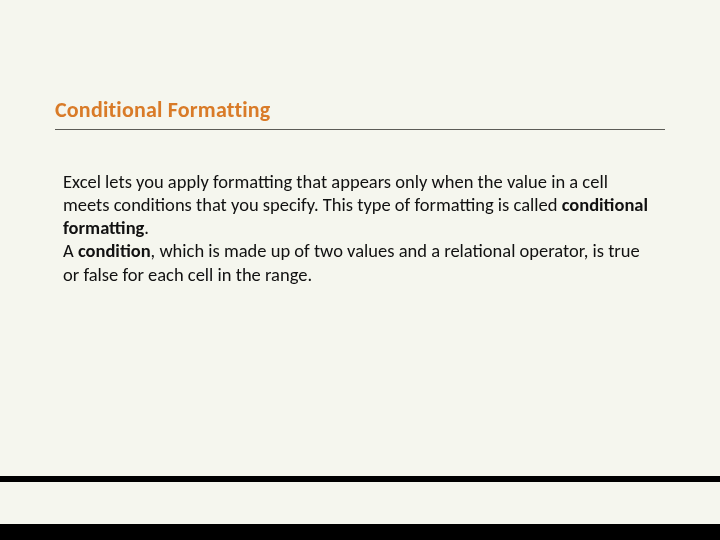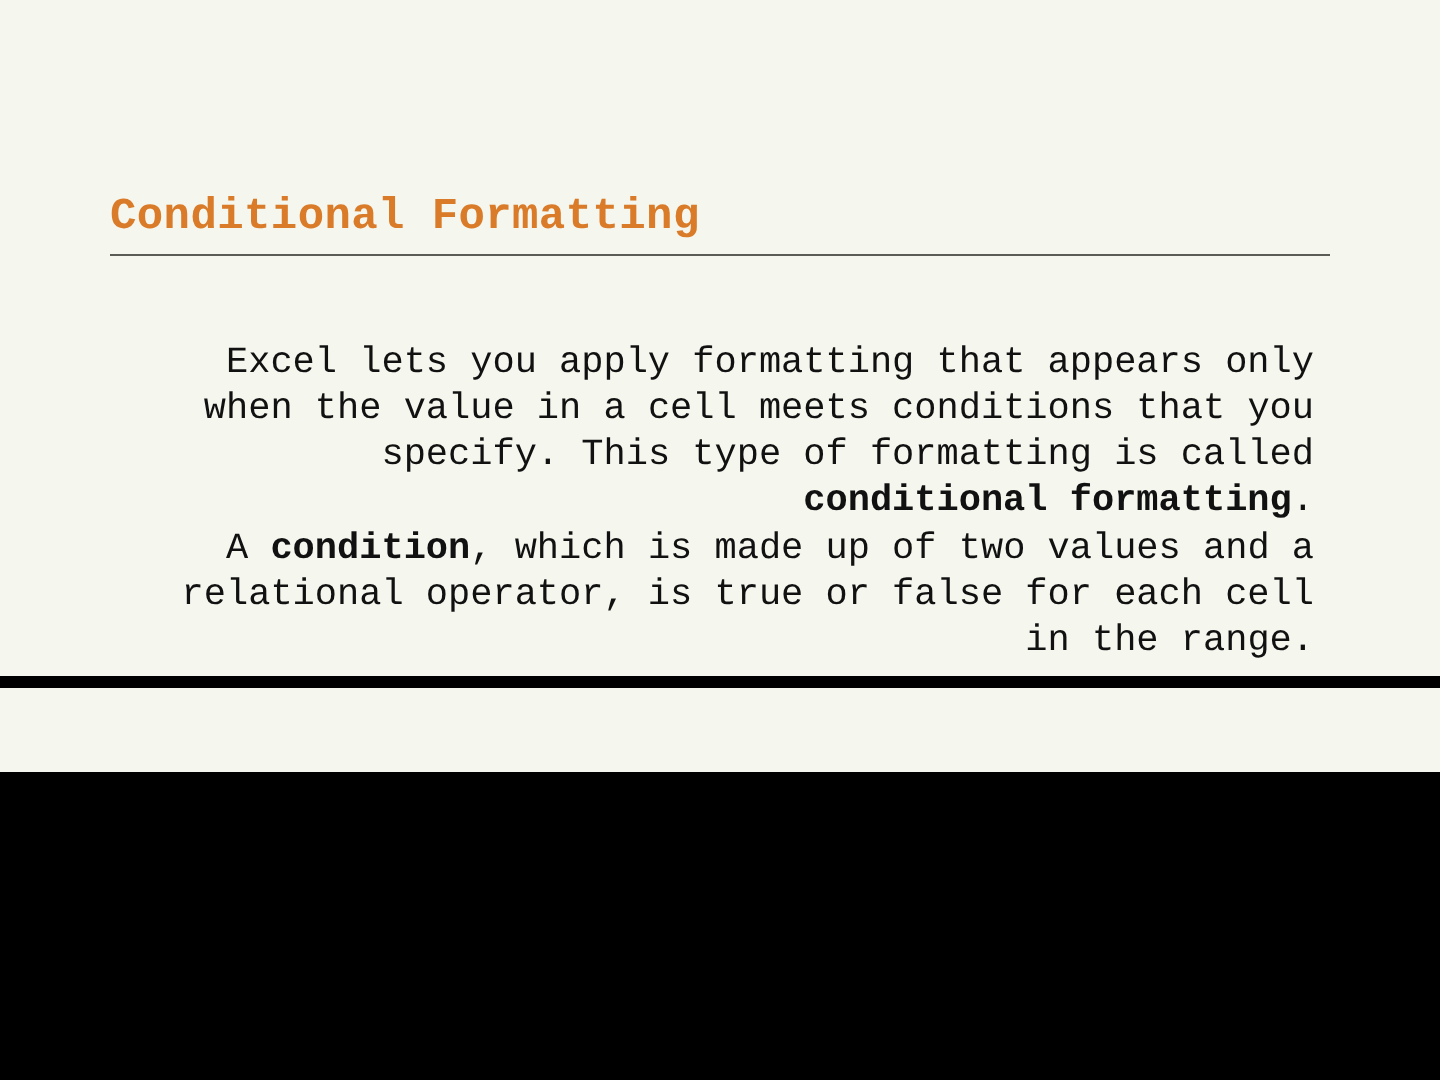--- a/index.html
+++ b/index.html
@@ -7,24 +7,23 @@
     padding: 0;
     width: 720px;
     height: 540px;
     background: #000;
     font-family: Calibri, "Segoe UI", Arial, sans-serif;
     overflow: hidden;
   }
   .slide {
     position: relative;
     width: 720px;
-    height: 386px;
+    height: 524px;
     background: #f5f6ee;
     box-sizing: border-box;
-    font-family: Liberation Mono, monospace;
   }
   .title-wrap {
     position: absolute;
     left: 55px;
     right: 55px;
     top: 96px;
     border-bottom: 1px solid #5c5c57;
     padding-bottom: 6px;
   }
   .title {
@@ -34,21 +33,20 @@
     letter-spacing: 0.2px;
   }
   .body {
     position: absolute;
     left: 63px;
     right: 63px;
     top: 170px;
     color: #111;
     font-size: 18.5px;
     line-height: 1.25;
-    text-align: right;
   }
   .body p {
     margin: 0 0  0;
   }
   .body p + p {
     margin-top: 0;
   }
   .bold {
     font-weight: 700;
   }

